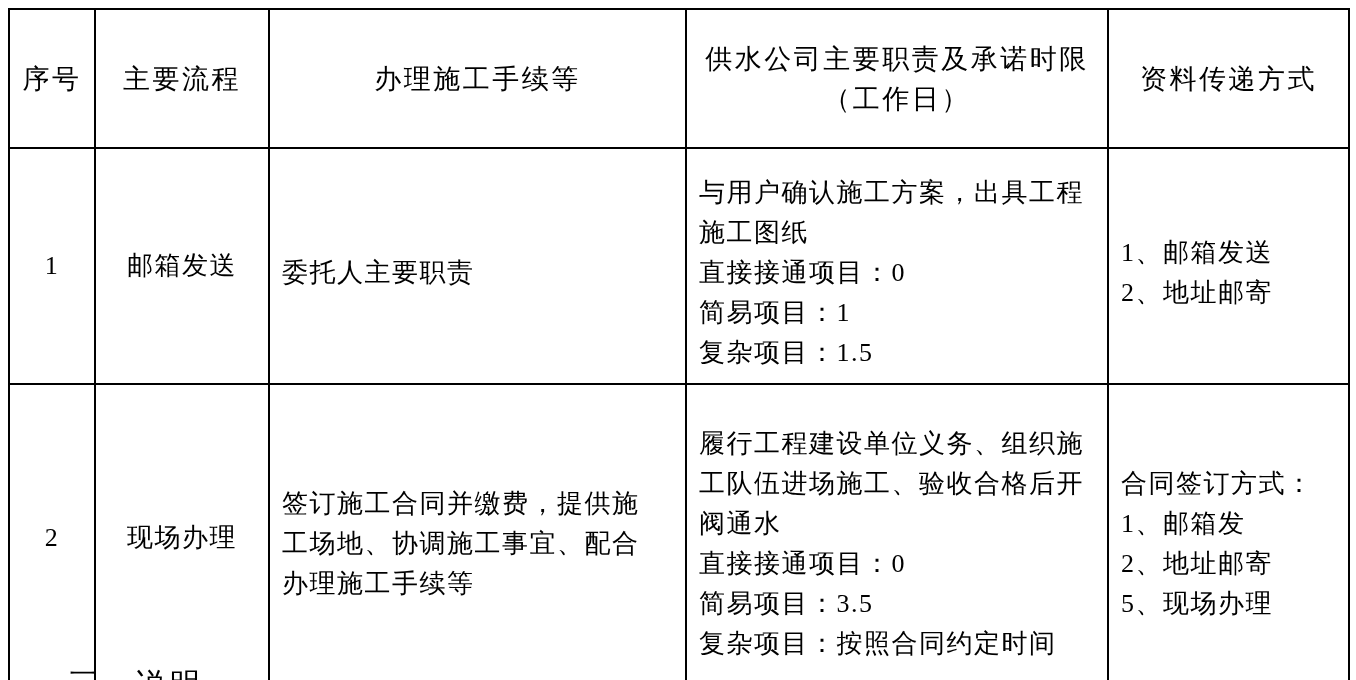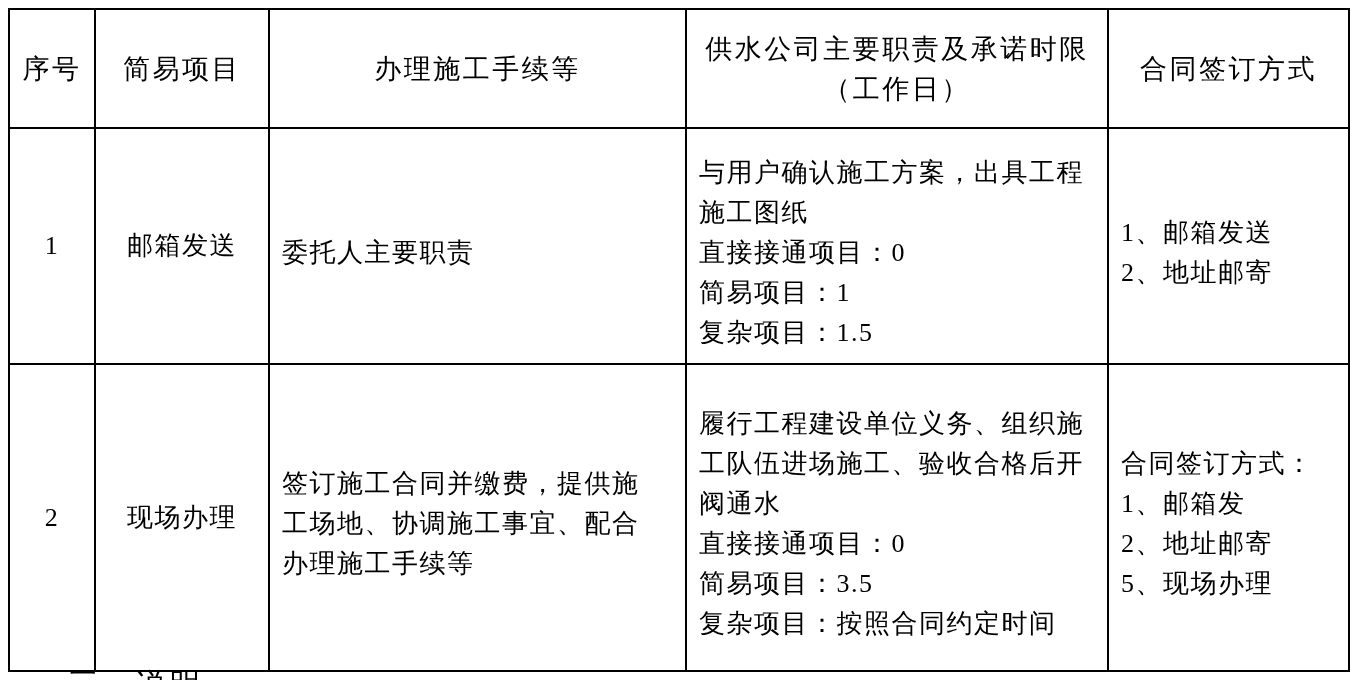--- a/index.html
+++ b/index.html
@@ -25,21 +25,21 @@
     table-layout: fixed;
   }
   .doc-table th,
   .doc-table td {
     border: 2px solid #000000;
     vertical-align: middle;
     white-space: pre-line;
     overflow: hidden;
     padding: 0;
   }
-  .doc-table thead tr { height: 119px; padding-left: 23px; }
+  .doc-table thead tr { height: 139px; padding-left: 23px; }
   .doc-table tbody tr.row-1 { height: 236px; }
   .doc-table tbody tr.row-2 { height: 307px; }
   .doc-table th {
     font-weight: normal;
     font-size: 27px;
     letter-spacing: 2.5px;
     line-height: 40px;
     text-align: center;
   }
   .doc-table td {
@@ -68,25 +68,25 @@
     <colgroup>
       <col style="width:86px">
       <col style="width:174px">
       <col style="width:417px">
       <col style="width:422px">
       <col style="width:241px">
     </colgroup>
     <thead>
       <tr>
         <th>序号</th>
-        <th>简易项目</th>
+        <th>主要流程</th>
         <th>办理施工手续等</th>
         <th>供水公司主要职责及承诺时限
 （工作日）</th>
-        <th>合同签订方式</th>
+        <th>资料传递方式</th>
       </tr>
     </thead>
     <tbody>
       <tr class="row-1">
         <td class="cell-center">1</td>
         <td class="cell-center">邮箱发送</td>
         <td class="cell-left">委托人主要职责</td>
         <td class="cell-left">与用户确认施工方案，出具工程
 施工图纸
 直接接通项目：0

